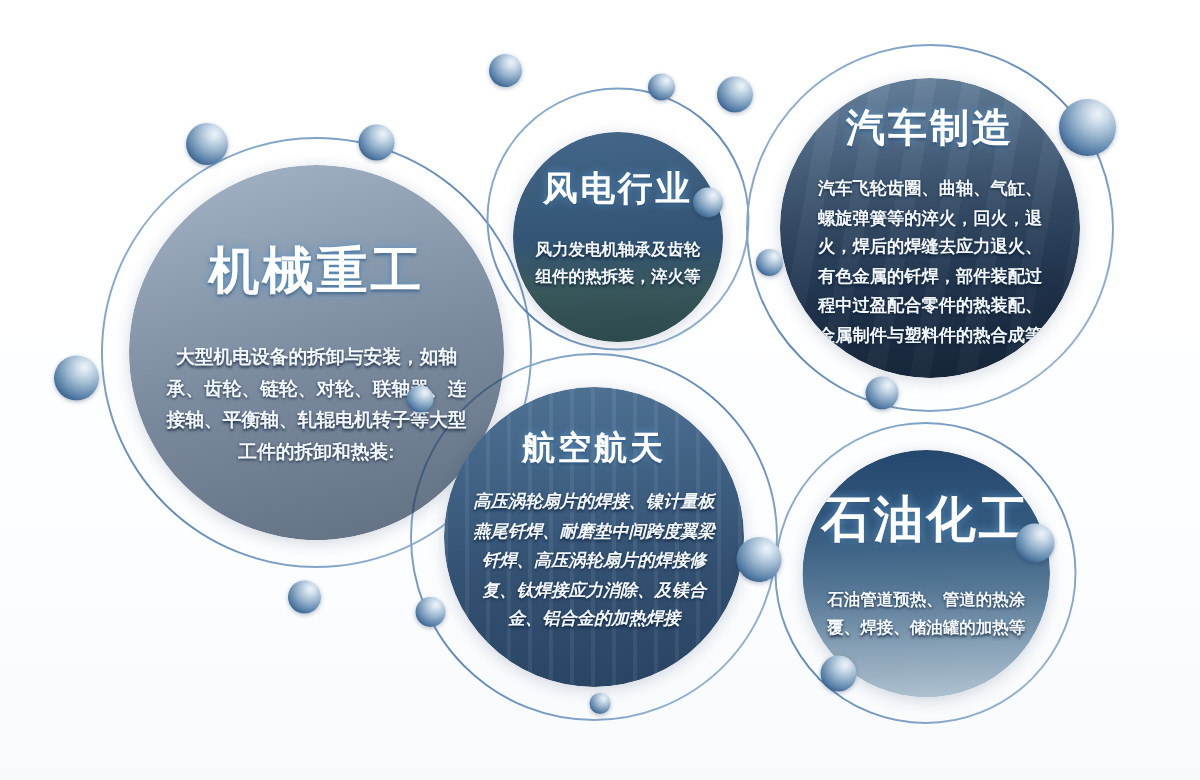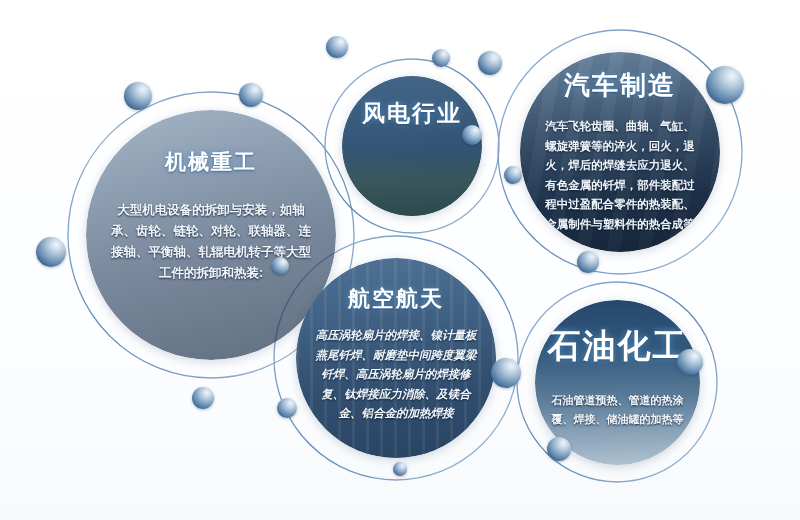--- a/index.html
+++ b/index.html
@@ -74,26 +74,26 @@
   #bubble-machinery .photo {
     background:
       repeating-linear-gradient(92deg, rgba(255,255,255,0.10) 0 4px, rgba(0,0,0,0.05) 4px 11px),
       repeating-linear-gradient(4deg, rgba(150,180,210,0.22) 0 9px, rgba(30,55,90,0.16) 9px 22px),
       linear-gradient(160deg, #7b93ad 0%, #5d7governor 0%, #55708d 38%, #40566f 70%, #2b3d52 100%);
     background-color: #4e6general;
   }
   #bubble-machinery .tint {
     background: linear-gradient(165deg, rgba(60,95,135,0.46) 0%, rgba(33,58,90,0.60) 55%, rgba(22,42,68,0.68) 100%);
   }
-  #bubble-machinery .title { font-size: 21px; margin-top: 38px; }
+  #bubble-machinery .title { font-size: 34px; margin-top: 48px; }
   #bubble-machinery .desc  { font-size: 12.5px; line-height: 21px; margin-top: 24px; width: 200px; }
 
   
   #bubble-wind {
-    left: 342px; top: 76px; width: 140px; height: 140px; text-decoration: underline;
+    left: 342px; top: 88px; width: 140px; height: 140px; text-decoration: underline;
   }
   #bubble-wind .photo {
     background:
       linear-gradient(180deg, rgba(255,255,255,0.06) 0%, rgba(255,255,255,0) 55%),
       linear-gradient(180deg, #4a6b8c 0%, #3f617f 52%, #4e6d55 74%, #3b5a3c 100%);
   }
   #bubble-wind .tint {
     background: linear-gradient(170deg, rgba(48,86,124,0.45) 0%, rgba(30,58,90,0.52) 100%);
   }
   #bubble-wind .title { font-size: 23px; margin-top: 22px; }
@@ -180,20 +180,21 @@
       <div class="title">机械重工</div>
       <div class="desc">大型机电设备的拆卸与安装，如轴承、齿轮、链轮、对轮、联轴器、连接轴、平衡轴、轧辊电机转子等大型工件的拆卸和热装:</div>
     </div>
   </div>
 
   <div class="bubble" id="bubble-wind">
     <div class="photo"></div>
     <div class="tint"></div>
     <div class="content">
       <div class="title">风电行业</div>
+      <div class="desc">风力发电机轴承及齿轮组件的热拆装，淬火等</div>
     </div>
   </div>
 
   <div class="bubble" id="bubble-auto">
     <div class="photo"></div>
     <div class="tint"></div>
     <div class="content">
       <div class="title">汽车制造</div>
       <div class="desc">汽车飞轮齿圈、曲轴、气缸、螺旋弹簧等的淬火，回火，退火，焊后的焊缝去应力退火、有色金属的钎焊，部件装配过程中过盈配合零件的热装配、金属制件与塑料件的热合成等</div>
     </div>

